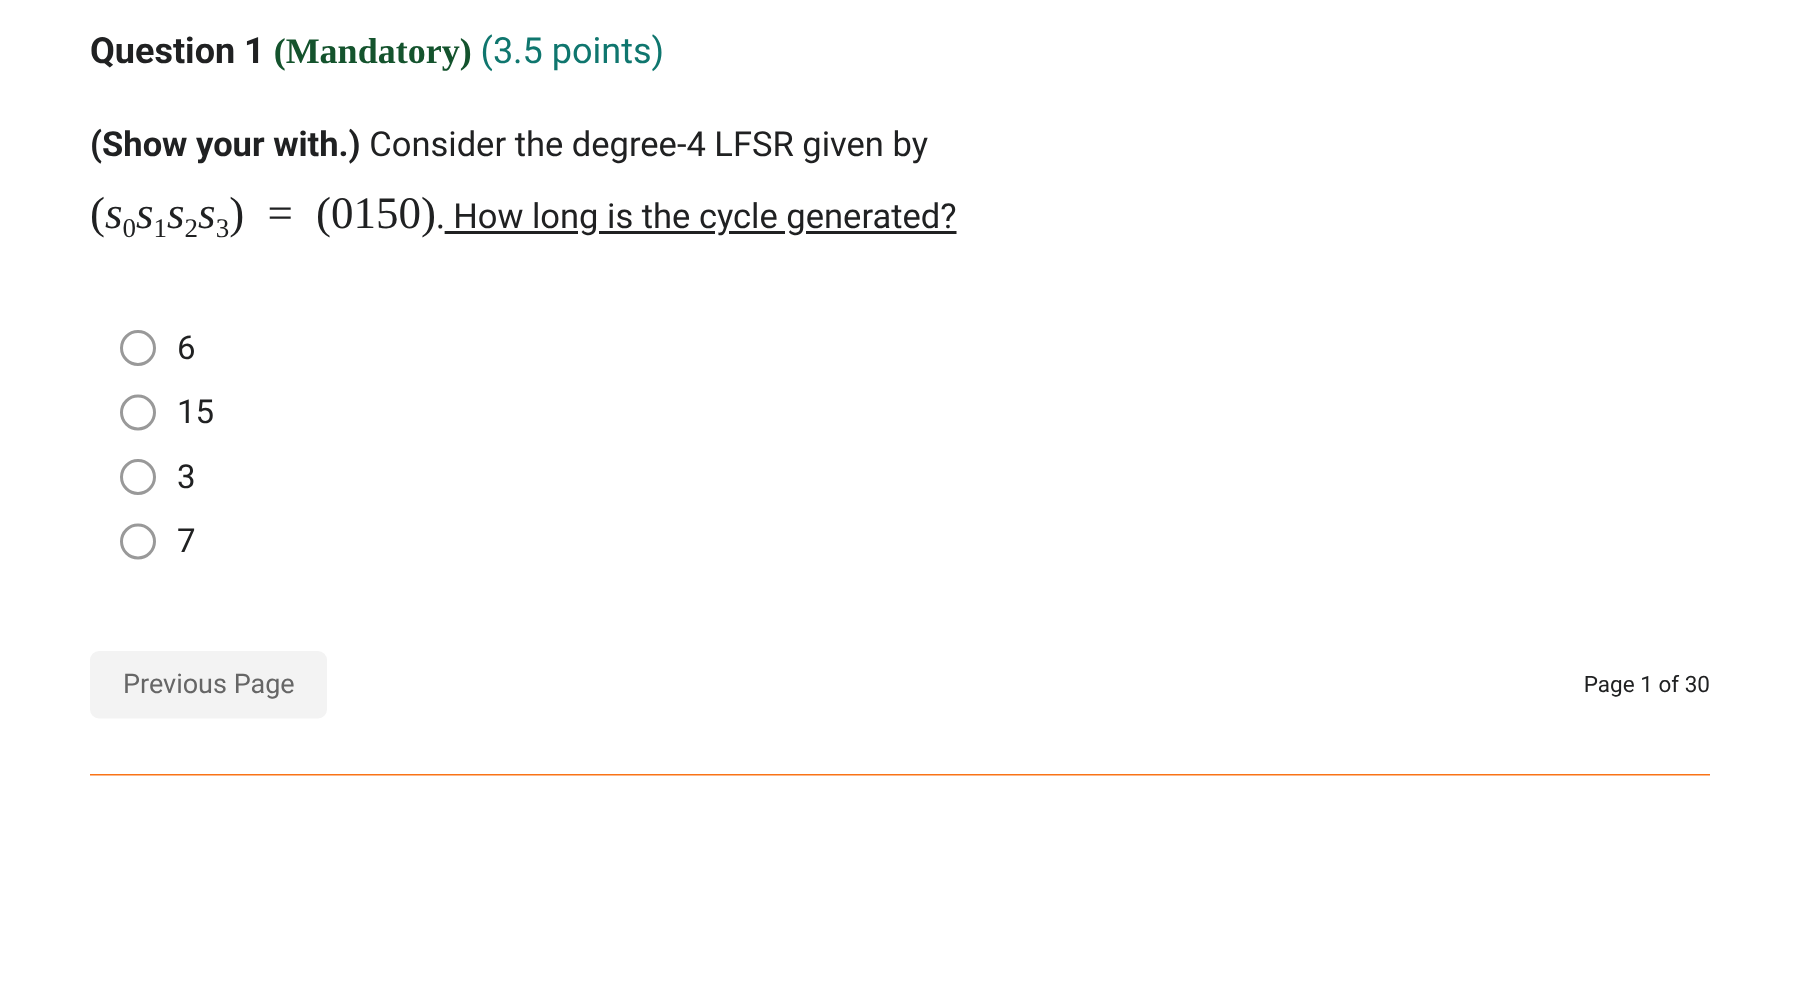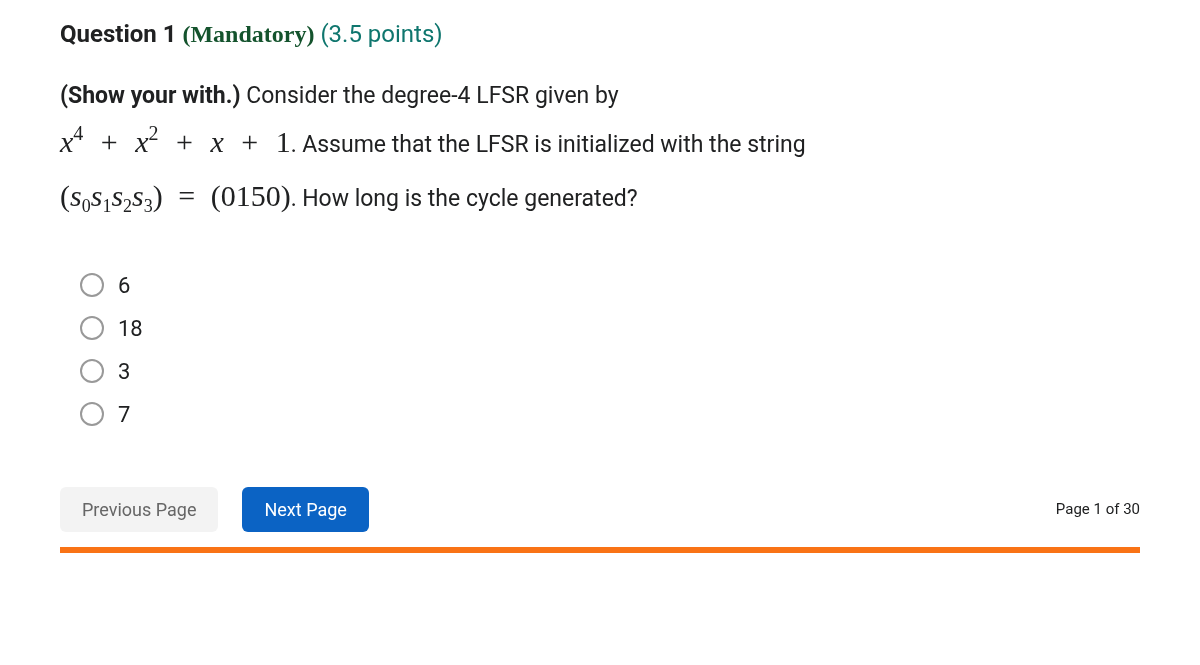--- a/index.html
+++ b/index.html
@@ -83,22 +83,22 @@
       height: 24px;
       border: 2px solid #999;
       border-radius: 50%;
       margin-right: 14px;
       flex-shrink: 0;
       background: #fff;
     }
     .nav-row {
       display: flex;
       align-items: center;
-      padding-bottom: 15px;
-      border-bottom: 6px solid #f97316;
+      padding-bottom: 37px;
+      border-bottom: 1px solid #f97316;
     }
     .btn {
       font-size: 18px;
       padding: 12px 22px;
       border-radius: 6px;
       border: none;
       cursor: pointer;
       font-family: inherit;
     }
     .btn-prev {
@@ -129,51 +129,41 @@
 
 <div class="question-header">
   <span class="question-number">Question 1</span>
   <span class="mandatory">(Mandatory)</span>
   <span class="points">(3.5 points)</span>
 </div>
 
 <div class="question-body">
   <span class="show-work">(Show your with.)</span><span> Consider the degree-4 LFSR given by</span>
   <div class="math-block">
-    <span class="math-inline">x</span><span class="sup">4</span>
-    <span class="plus">+</span>
-    <span class="math-inline">x</span><span class="sup">2</span>
-    <span class="plus">+</span>
-    <span class="math-inline">x</span>
-    <span class="plus">+</span>
-    <span class="math-inline math-num">1</span><span class="math-num" style="font-size:23px;">.</span><span style="font-size:23px; font-family:-apple-system,BlinkMacSystemFont,'Segoe UI',Roboto,sans-serif;"> Assume that the LFSR is initialized with the string </span>
-  </div>
-  <div class="math-block">
     <span class="math-inline math-num">(</span><span class="math-inline">s</span><span class="sub">0</span><span class="math-inline">s</span><span class="sub">1</span><span class="math-inline">s</span><span class="sub">2</span><span class="math-inline">s</span><span class="sub">3</span><span class="math-inline math-num">)</span>
     <span class="eq math-inline">=</span>
-    <span class="math-inline math-num">(</span><span class="math-inline math-num">0150</span><span class="math-inline math-num">)</span><span class="math-num" style="font-size:23px;">.</span><span style="font-size:23px; font-family:-apple-system,BlinkMacSystemFont,'Segoe UI',Roboto,sans-serif;"> How long is the cycle generated?</span>
+    <span class="math-inline math-num">(</span><span class="math-inline math-num">0150</span><span class="math-inline math-num">)</span><span class="math-num" style="font-size:23px;">.</span><span style="font-size:23px; font-family:-apple-system,BlinkMacSystemFont,'Segoe UI',Roboto,sans-serif;text-decoration:underline;"> How long is the cycle generated?</span>
   </div>
 </div>
 
 <div class="options">
   <label class="option">
     <span class="radio"></span>
     <span>6</span>
   </label>
   <label class="option">
     <span class="radio"></span>
-    <span>18</span>
+    <span>15</span>
   </label>
   <label class="option">
     <span class="radio"></span>
     <span>3</span>
   </label>
   <label class="option">
     <span class="radio"></span>
     <span>7</span>
   </label>
 </div>
 
 <div class="nav-row">
   <button class="btn btn-prev">Previous Page</button>
-  <button class="btn btn-next">Next Page</button>
   <span class="page-indicator">Page 1 of 30</span>
 </div>
 
 </body></html>

